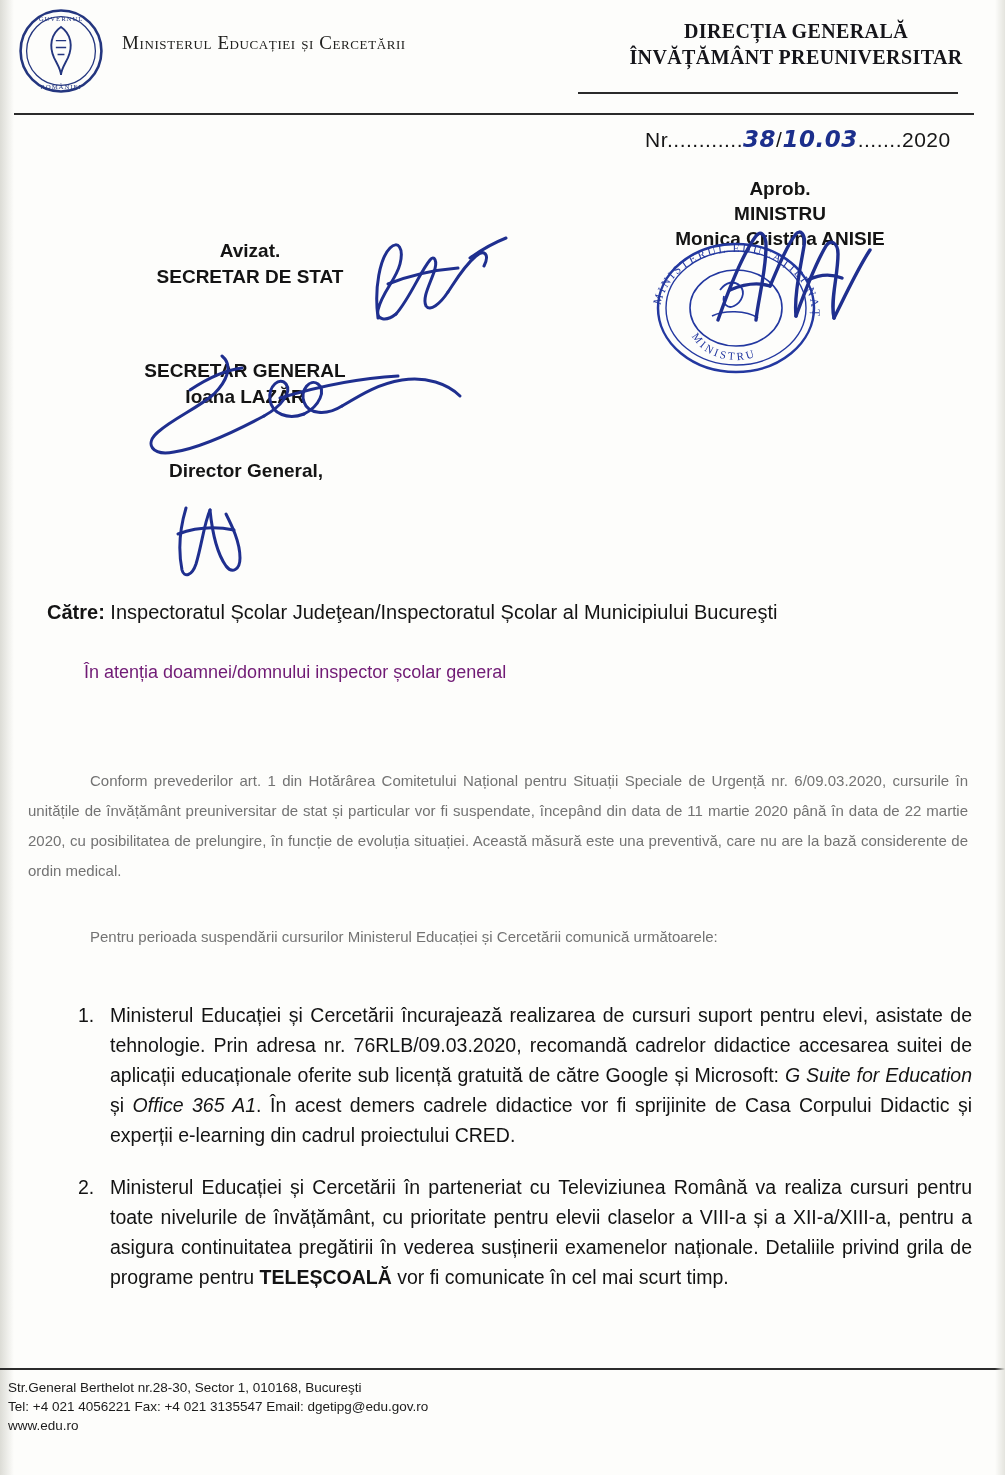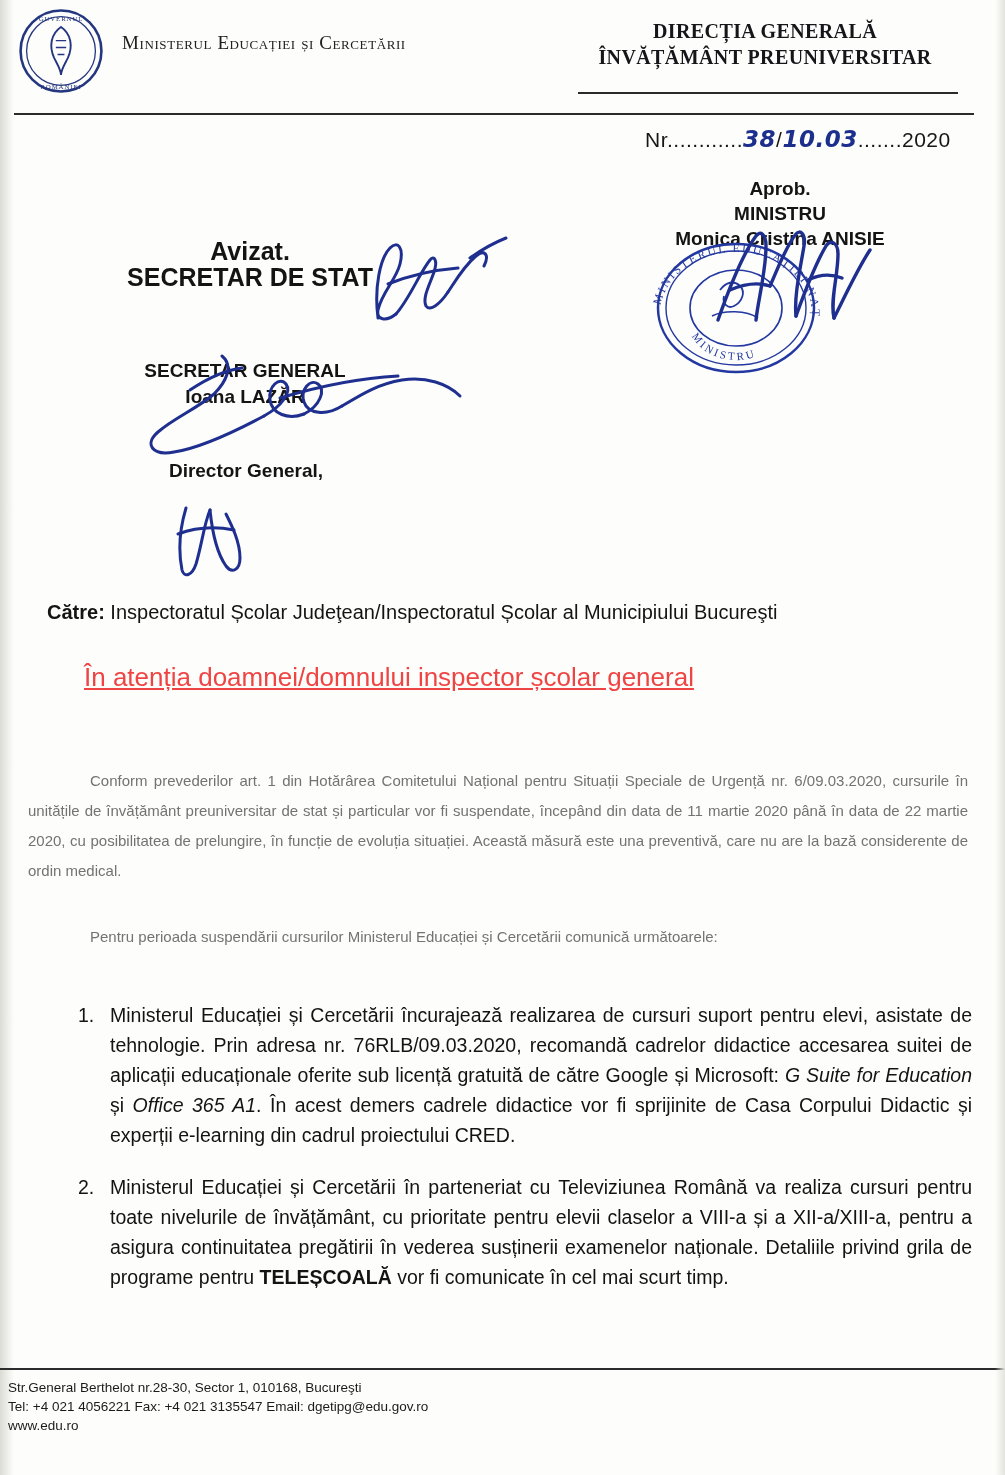--- a/index.html
+++ b/index.html
@@ -54,21 +54,21 @@
     top: 32px;
     font-family: "Liberation Serif", serif;
     font-variant: small-caps;
     font-size: 19px;
     letter-spacing: 0.6px;
     color: #20201e;
     white-space: nowrap;
   }
   .dept {
     position: absolute;
-    left: 575px;
+    left: 606px;
     top: 18px;
     width: 380px;
     text-align: center;
     font-family: "Liberation Serif", serif;
     font-weight: bold;
     font-size: 20px;
     line-height: 26px;
     letter-spacing: 0.4px;
     color: #15151a;
   }
@@ -118,21 +118,21 @@
     line-height: 25px;
     color: #141414;
   }
   .avizat {
     position: absolute;
     left: 100px;
     top: 238px;
     width: 300px;
     text-align: center;
     font-weight: bold;
-    font-size: 25px;
+    font-size: 19px;
     line-height: 26px;
     color: #141414;
   }
   .secgen {
     position: absolute;
     left: 95px;
     top: 358px;
     width: 300px;
     text-align: center;
     font-weight: bold;
@@ -162,23 +162,22 @@
     line-height: 32px;
     text-align: justify;
     color: #141414;
   }
   .catre .lead { font-weight: bold; margin-left: 19px; }
   .atentia {
     position: absolute;
     left: 84px;
     top: 662px;
     width: 880px;
-    font-size: 26px;
-    color: #ef4444;
-    text-decoration: underline;
+    font-size: 18px;
+    color: #701a75;
   }
 
   
   .para {
     position: absolute;
     font-size: 15px;
     line-height: 30px;
     text-align: justify;
     color: #737373;
   }

